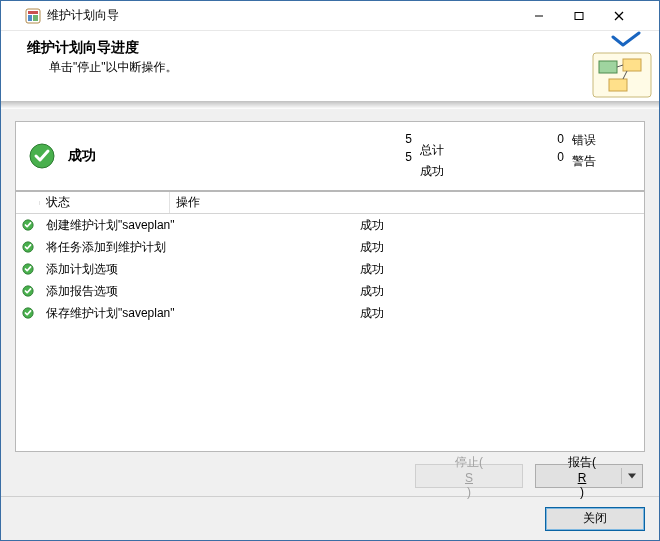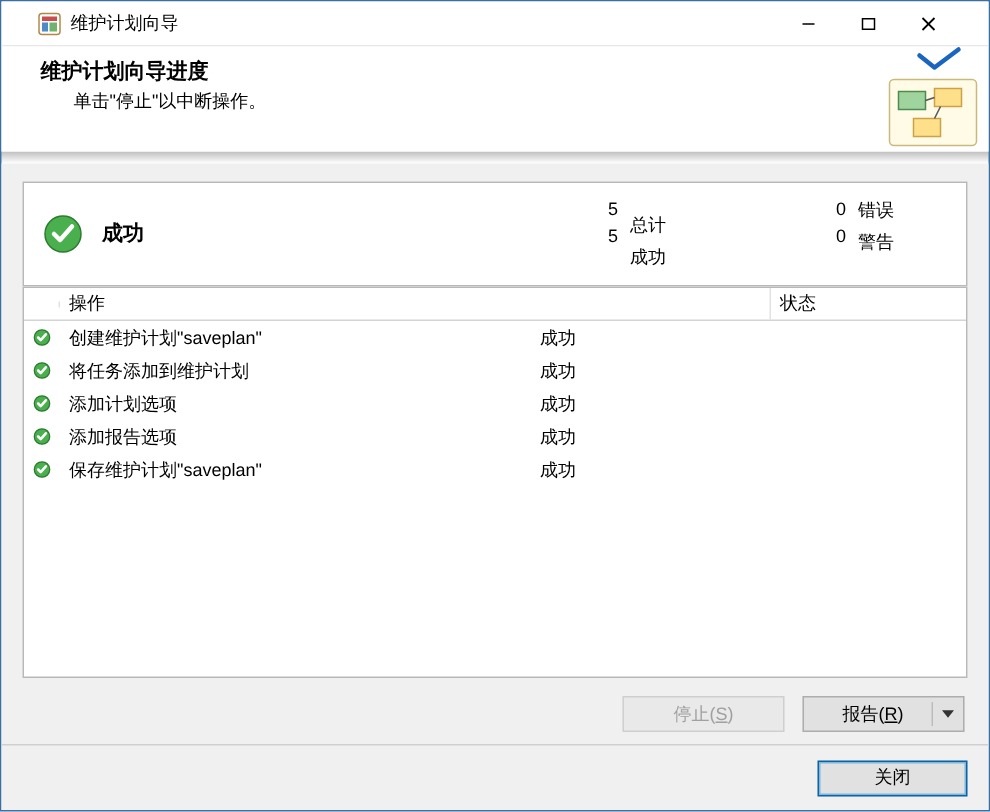--- a/index.html
+++ b/index.html
@@ -104,20 +104,21 @@
     padding: 12px 2px 0 2px;
   }
   .btn {
     height: 24px;
     min-width: 108px;
     border: 1px solid #adadad;
     background: #e1e1e1;
     display: flex; align-items: center; justify-content: center;
     font-size: 12px; padding: 0 10px;
     position: relative;
+    flex-direction: column;
   }
   .btn.disabled { color: #a0a0a0; border-color: #cfcfcf; background:#e9e9e9;}
   .btn .accel { text-decoration: underline; }
   .btn.dropdown { padding-right: 24px; }
   .btn.dropdown::after {
     content: ""; position: absolute; right: 6px; top: 50%;
     width: 0; height: 0; border-left: 4px solid transparent; border-right: 4px solid transparent;
     border-top: 5px solid #333; transform: translateY(-50%);
   }
   .btn.dropdown .split {
@@ -217,22 +218,22 @@
           <span>错误</span>
           <span>警告</span>
         </div>
       </div>
     </div>
 
 
     <div class="grid-box">
       <div class="grid-head">
         <div class="col c-icon"></div>
+        <div class="col c-status">状态</div>
         <div class="col c-op">操作</div>
-        <div class="col c-status">状态</div>
       </div>
       <div class="grid-rows" id="grid-rows">
           <div class="grid-row">
             <div class="col c-icon">
               <svg width="14" height="14" viewBox="0 0 14 14">
                 <circle cx="7" cy="7" r="6" fill="#49b04d" stroke="#2d7a31"></circle>
                 <polyline points="4,7 6,9 10,4.5" fill="none" stroke="#fff" stroke-width="2" stroke-linecap="round" stroke-linejoin="round"></polyline>
               </svg>
             </div>
             <div class="col c-op">创建维护计划"saveplan"</div>

